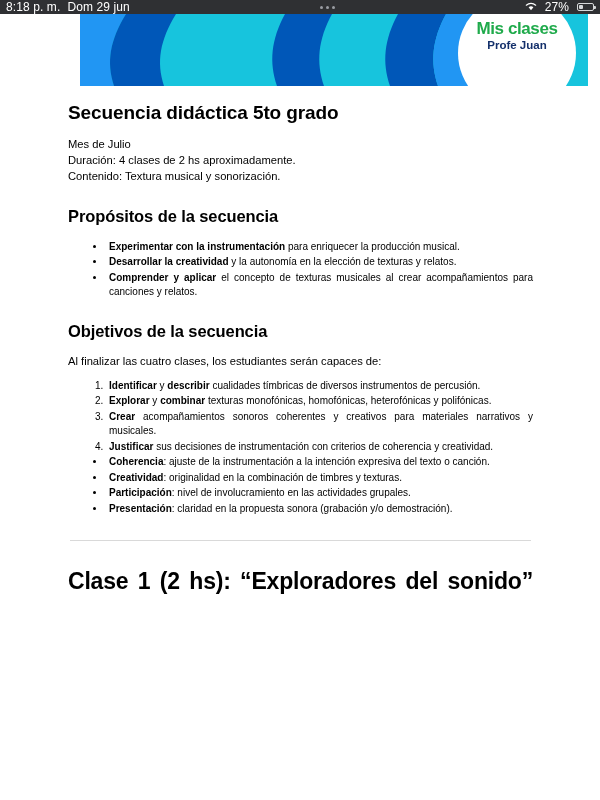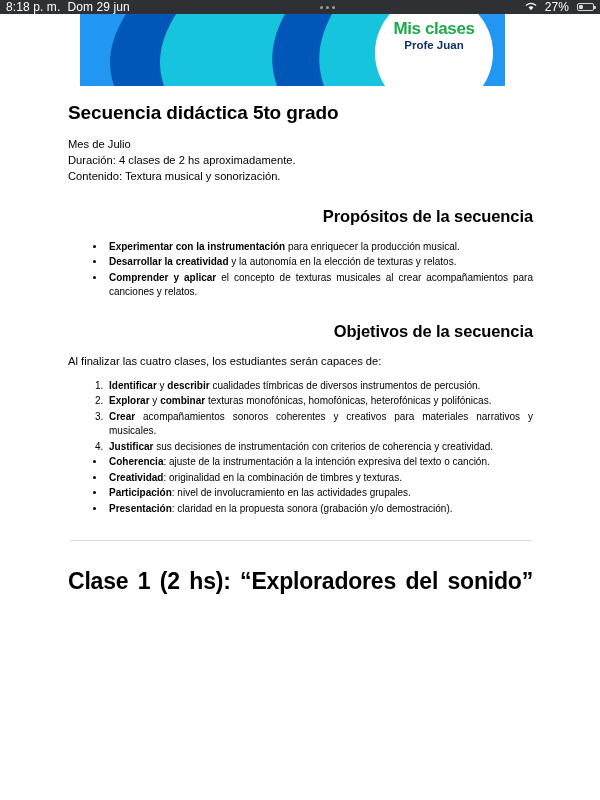--- a/index.html
+++ b/index.html
@@ -62,21 +62,21 @@
     height: 786px;
     background: #ffffff;
     box-sizing: border-box;
   }
 
   
   .banner {
     position: absolute;
     left: 80px;
     top: 0px;
-    width: 425px;
+    width: 508px;
     height: 72px;
     overflow: hidden;
     background: #17c4dd;
   }
   .banner svg { display: block; width: 440px; height: 72px; }
 
   .logo-wrap {
     position: absolute;
     right: 12px;
     top: -20px;
@@ -133,21 +133,20 @@
   }
   .meta { font-size: 11.2px; line-height: 1.42; margin: 0 0 0 0; }
   .meta div { white-space: nowrap; }
   .meta b { font-weight: normal; }
 
   h2.sec {
     font-size: 16.5px;
     font-weight: bold;
     margin: 22px 0 14px 0;
     letter-spacing: -0.1px;
-    text-align: right;
   }
   h2.sec.indent { margin-left: 6px; }
 
   .lead { font-size: 11.2px; margin: 0 0 12px 0; }
 
   ul.bl, ol.ol {
     margin: 0;
     padding-left: 38px;
     font-size: 10px;
     line-height: 1.45;

